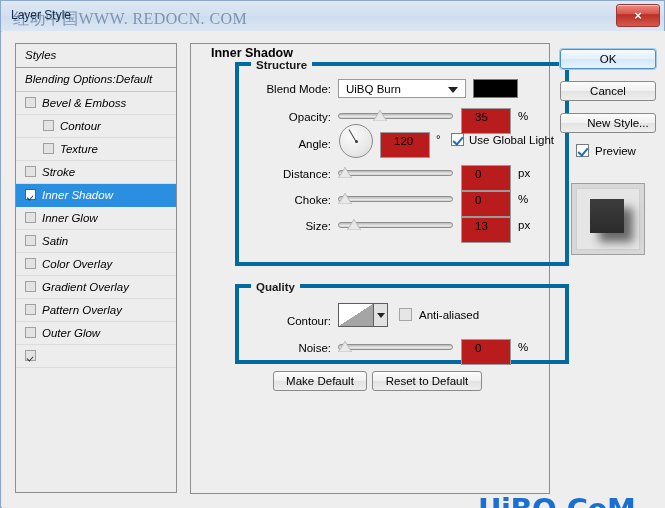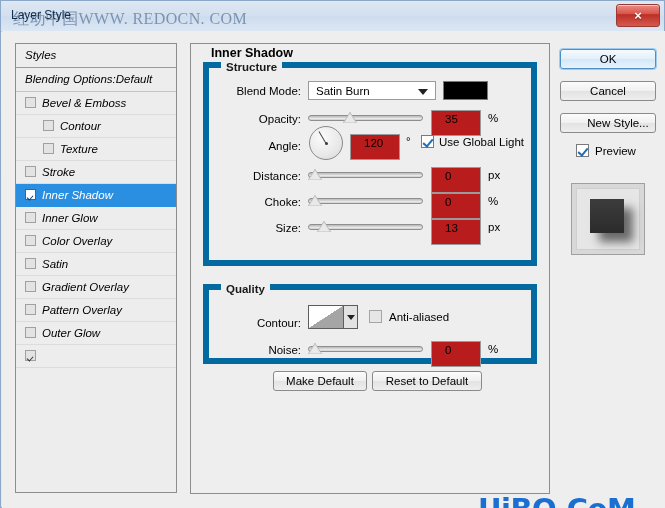--- a/index.html
+++ b/index.html
@@ -81,22 +81,23 @@
   }
   .sl-row.selected .sl-cb.checked:after{border-color:#0a3d66;}
   .sl-label{display:inline-block;}
 
   
   #mid-panel{
     position:absolute;left:188px;top:12px;width:360px;height:451px;
     background:#eeeeee;border:1px solid #8d8d8d;box-sizing:border-box;
   }
   .group{
-    position:absolute;border:6px solid #0369a1;box-sizing:border-box;
+    position:absolute;border:4px solid #0369a1;box-sizing:border-box;
     background:transparent;
+    margin-left:32px;
   }
   .group-title{
     position:absolute;top:-7px;left:12px;background:#eeeeee;
     padding:0 5px;font-weight:bold;font-size:11.5px;color:#1a1a1a;
   }
   .lbl{position:absolute;text-align:right;font-size:11.5px;white-space:nowrap;}
   .unit{position:absolute;font-size:11.5px;}
 
   
   .txt{
@@ -238,39 +239,39 @@
     <div id="styles-panel">
       <div class="sl-head">Styles</div>
       <div class="sl-sub">Blending Options:Default</div>
       <div id="styles-rows">
           <div class="sl-row"><span class="sl-cb"></span><span class="sl-label">Bevel &amp; Emboss</span></div>
           <div class="sl-row indent"><span class="sl-cb"></span><span class="sl-label">Contour</span></div>
           <div class="sl-row indent"><span class="sl-cb"></span><span class="sl-label">Texture</span></div>
           <div class="sl-row"><span class="sl-cb"></span><span class="sl-label">Stroke</span></div>
           <div class="sl-row selected"><span class="sl-cb checked"></span><span class="sl-label">Inner Shadow</span></div>
           <div class="sl-row"><span class="sl-cb"></span><span class="sl-label">Inner Glow</span></div>
+          <div class="sl-row"><span class="sl-cb"></span><span class="sl-label">Satin</span></div>
           <div class="sl-row"><span class="sl-cb"></span><span class="sl-label">Color Overlay</span></div>
-          <div class="sl-row"><span class="sl-cb"></span><span class="sl-label">Satin</span></div>
           <div class="sl-row"><span class="sl-cb"></span><span class="sl-label">Gradient Overlay</span></div>
           <div class="sl-row"><span class="sl-cb"></span><span class="sl-label">Pattern Overlay</span></div>
           <div class="sl-row"><span class="sl-cb"></span><span class="sl-label">Outer Glow</span></div>
           <div class="sl-row"><span class="sl-cb checked"></span></div>
         </div>
     </div>
 
     <div id="mid-panel">
 
       <div style="position:absolute;left:20px;top:2px;font-weight:bold;font-size:12.5px;">Inner Shadow</div>
 
       <div class="group" style="left:12px;top:18px;width:334px;height:204px;">
         <div class="group-title">Structure</div>
 
         <div class="lbl" style="left:0px;top:17px;width:92px;">Blend Mode:</div>
         <div class="combo" style="left:99px;top:13px;width:128px;">
-          <span>Satin Burn</span>
+          <span>UiBQ Burn</span>
           <span class="arw"></span>
         </div>
         <div class="swatch" id="shadow-color-swatch" style="left: 234px; top: 13px; width: 45px; height: 19px; background: rgb(0, 0, 0);"></div>
 
         <div class="lbl" style="left:0px;top:45px;width:92px;">Opacity:</div>
         <div class="slider" id="opacity-slider" style="left:99px;top:43px;width:115px;">
           <div class="track"></div>
           <div class="thumb" style="left: 35.35px;"></div>
         </div>
         <div class="txt" style="left:222px;top:42px;width:50px;">35</div>

